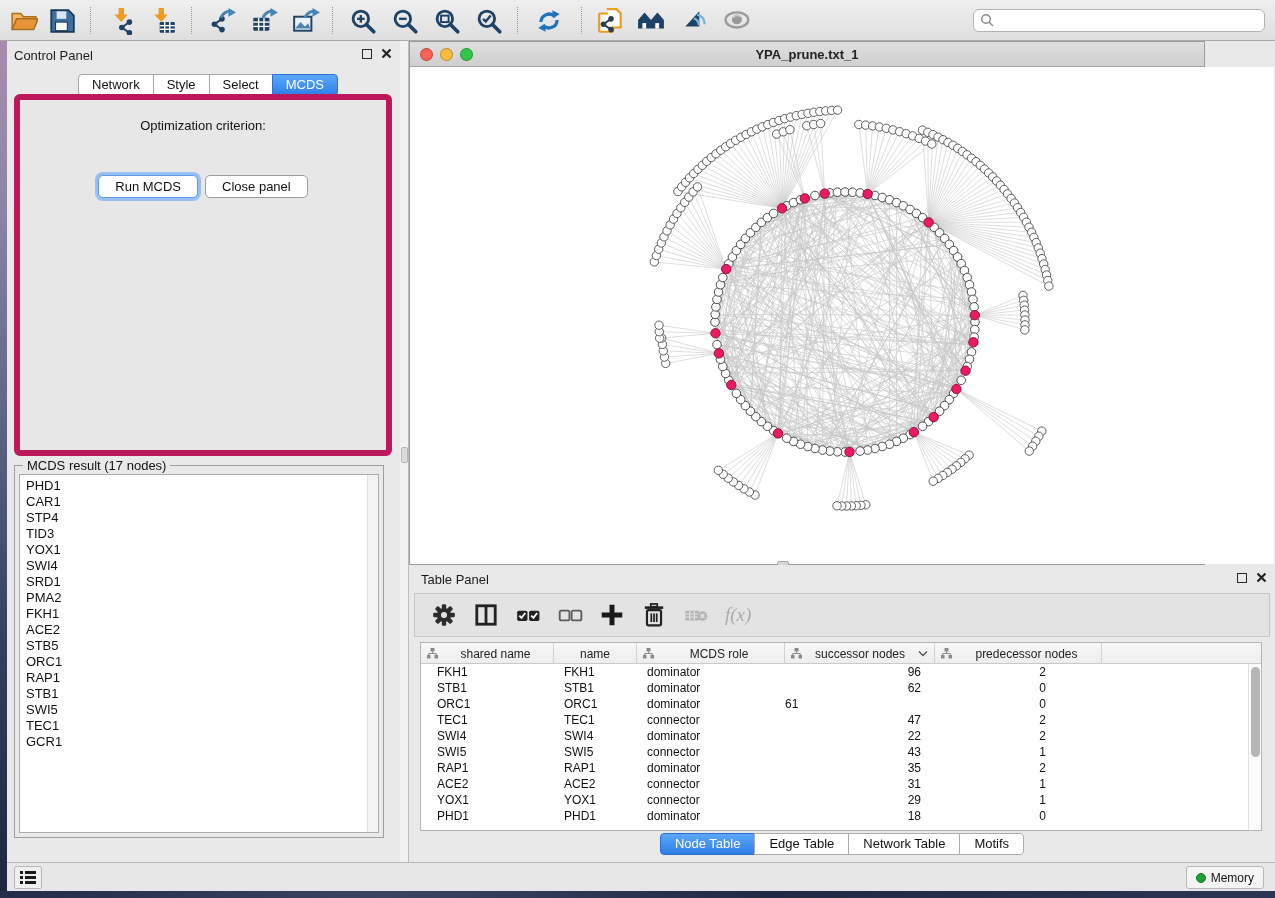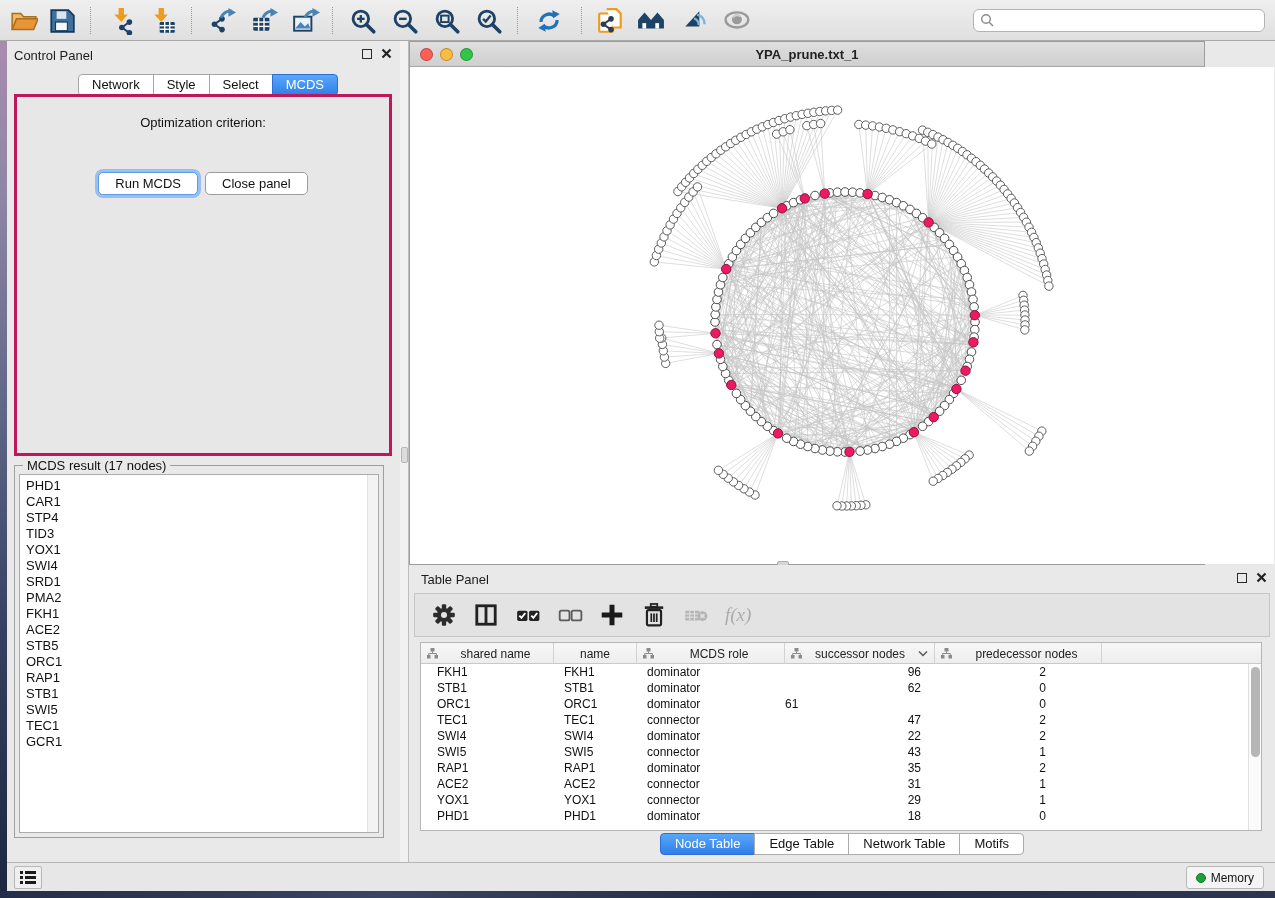--- a/index.html
+++ b/index.html
@@ -32,21 +32,21 @@
   .close-btn svg { display:block; }
 
   .ctab-row { position:absolute; left:71px; top:33px; height:22px; display:flex; }
   .ctab { height:22px; line-height:20px; font-size:13px; color:#111; background:#fff;
           border:1px solid #a6a6a6; margin-left:-1px; padding:0 13px; text-align:center; cursor:default; }
   .ctab:first-child { border-radius:4px 0 0 4px; margin-left:0; }
   .ctab:last-child { border-radius:0 4px 4px 0; }
   .ctab.sel { background:linear-gradient(#5aa7f9,#2f7fe9); color:#fff; border-color:#2d6fd2; }
 
   .mcds-body { position:absolute; left:7px; top:53px; width:378px; height:362px;
-               background:#e7e7e7; border:3px solid #be185d; border-radius:0; }
+               background:#e7e7e7; border:6px solid #be185d; border-radius:6px; }
   .opt-label { position:absolute; left:0; right:0; top:18px; text-align:center; font-size:13px; color:#111; }
   .combo { position:absolute; left:30px; top:40px; width:315px; height:25px; background:#fff;
            border:1px solid #ababab; border-radius:5px; font-size:13px; color:#111;
            display:flex; align-items:center; padding-left:12px; cursor:default; }
   .combo-text { flex:1; text-align:center; }
   .combo-stepper { width:19px; height:21px; margin:0 1px 0 4px; border-radius:4px;
                    background:linear-gradient(#64adfa,#2b79e8); display:flex; flex-direction:column;
                    align-items:center; justify-content:center; gap:1px; }
   .btn-row { position:absolute; left:0; right:0; top:75px; display:flex; justify-content:center; gap:7px; }
   .mac-btn { height:23px; background:#fff; border:1px solid #9c9c9c; border-radius:5px;

